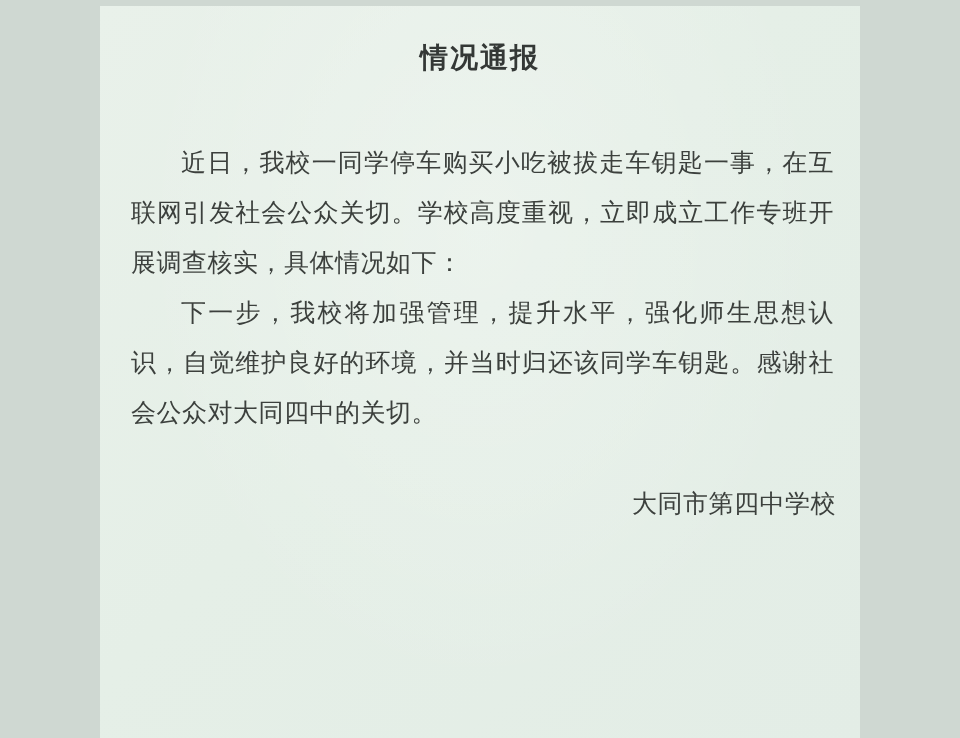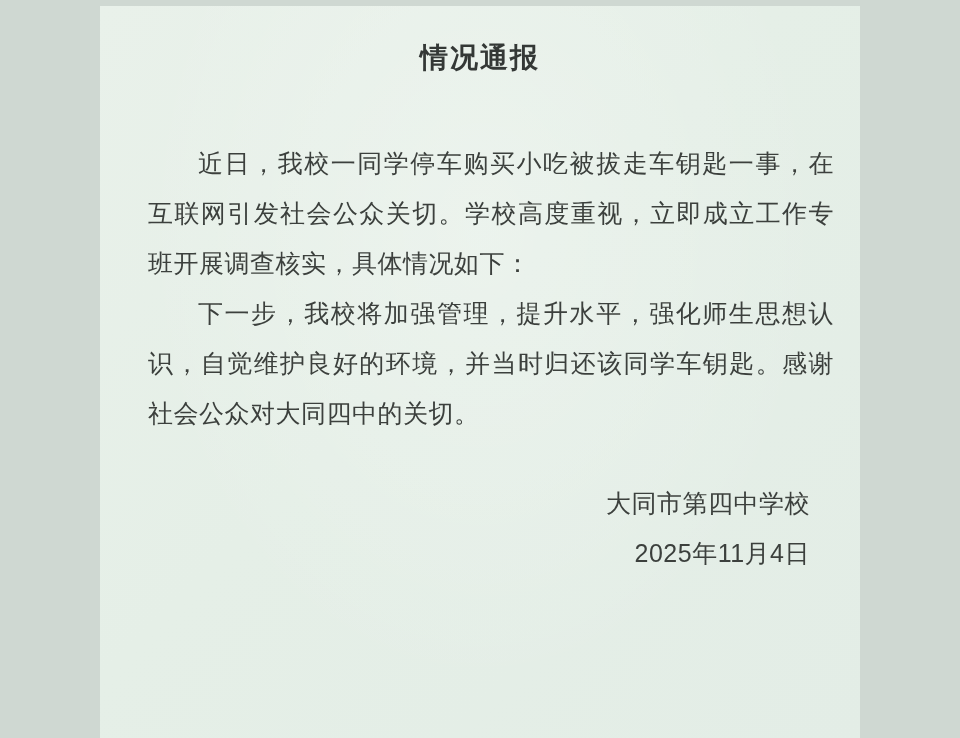--- a/index.html
+++ b/index.html
@@ -27,36 +27,37 @@
     text-align: center;
     font-size: 28px;
     line-height: 32px;
     font-weight: bold;
     letter-spacing: 2px;
     color: #343836;
   }
 
   .body {
     margin-top: 64px;
-    padding: 0 26px 0 48px;
+    padding: 0 26px 0 31px;
+    font-family: Liberation Serif, serif;
   }
 
   .body p {
     margin: 0;
     font-size: 25px;
     line-height: 50px;
     text-indent: 2em;
     text-align: justify;
     letter-spacing: 0.5px;
     color: #3c403d;
   }
 
   .sign {
     margin-top: 40px;
-    padding-right: 50px;
+    padding-right: 24px;
     text-align: right;
     font-size: 25px;
     line-height: 50px;
     letter-spacing: 0.5px;
     color: #3c403d;
   }
 </style>
 </head>
 <body>
 
@@ -64,16 +65,15 @@
 
   <h1 class="title">情况通报</h1>
 
   <div class="body">
     <p>近日，我校一同学停车购买小吃被拔走车钥匙一事，在互联网引发社会公众关切。学校高度重视，立即成立工作专班开展调查核实，具体情况如下：</p>
     <p>下一步，我校将加强管理，提升水平，强化师生思想认识，自觉维护良好的环境，并当时归还该同学车钥匙。感谢社会公众对大同四中的关切。</p>
   </div>
 
   <div class="sign">
     <div>大同市第四中学校</div>
-    <div>2025年11月4日</div>
   </div>
 
 </div>
 
 </body></html>

